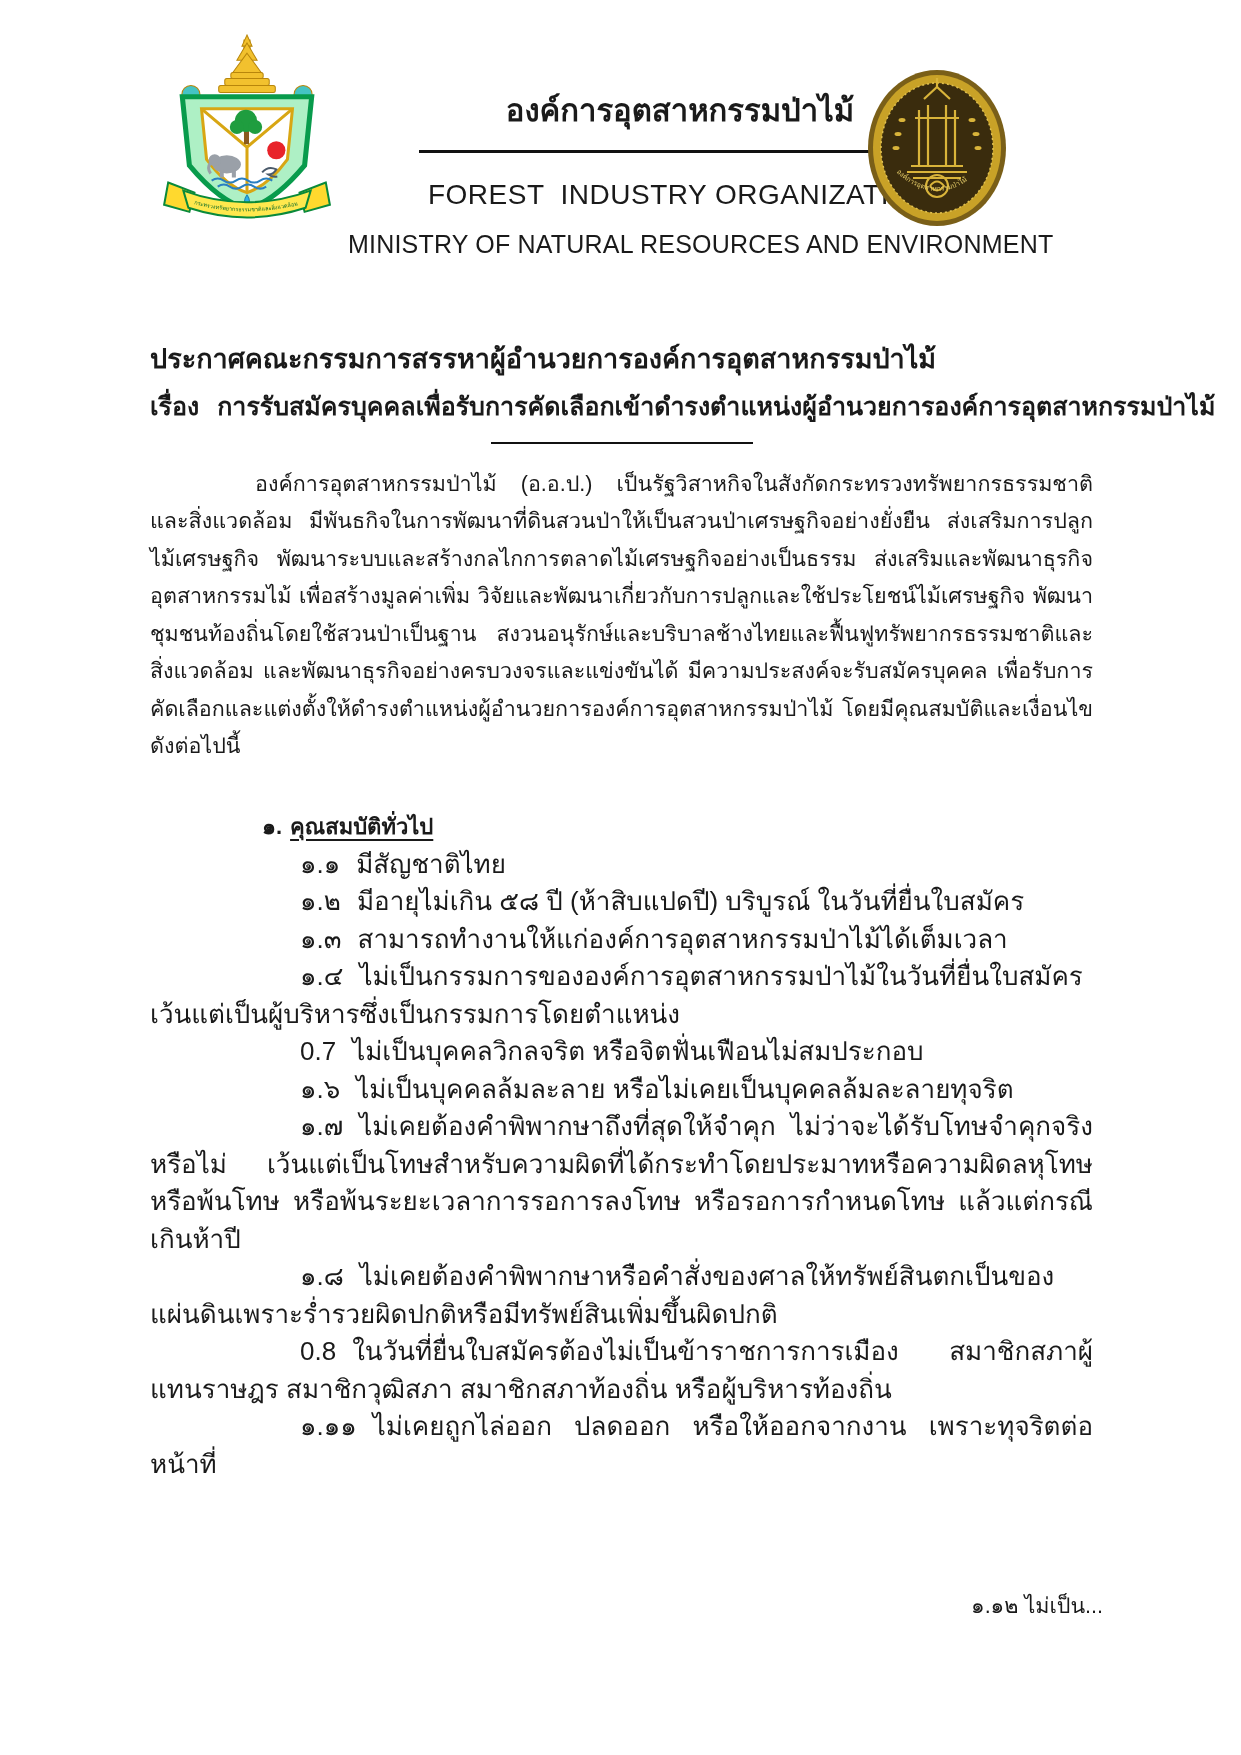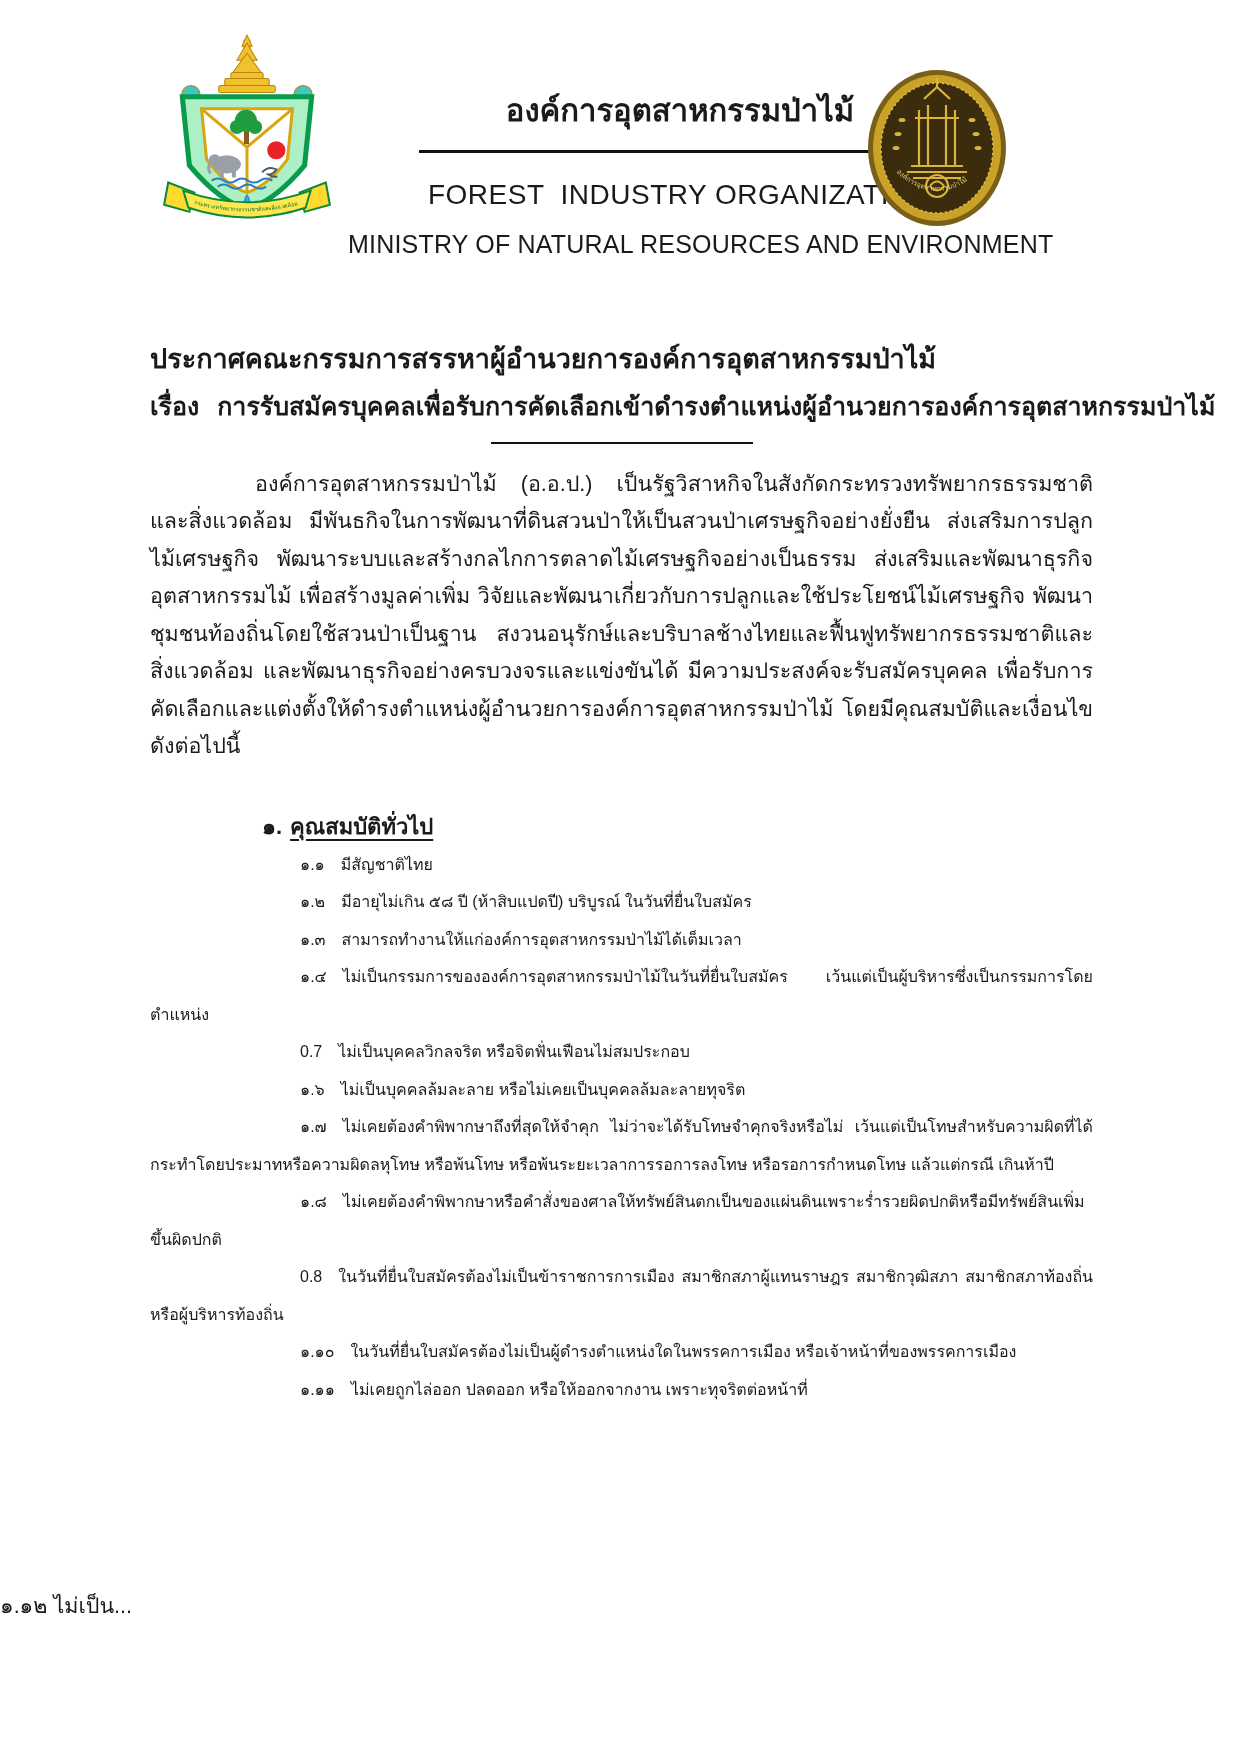--- a/index.html
+++ b/index.html
@@ -39,32 +39,32 @@
     text-align:justify;
     text-indent:105px;
   }
 
   .sec-heading { margin-top:42px; margin-left:112px; font-size:22px; font-weight:bold; line-height:38px; }
   .sec-heading .sec-num { margin-right:8px; }
   .sec-heading .sec-text { text-decoration:underline; text-underline-offset:5px; }
 
   .sec-items { margin-top:0; }
   .item {
-    font-size:16px;
+    font-size:26px;
     line-height:37.5px;
     text-align:justify;
     text-indent:150px;
   }
   .item-num { margin-right:16px; }
 
   .catchword {
     position:absolute;
     left:0; right:138px;
     top:1588px;
-    text-align:left;
+    text-align:right;
     font-size:21.5px;
   }
 </style>
 </head>
 <body>
 
 <div class="page">
 
   <div class="emblem">
     <svg viewBox="0 0 186 188" xmlns="http://www.w3.org/2000/svg">
@@ -185,21 +185,20 @@
     <div class="sec-items">
       <div class="item"><span class="item-num">๑.๑</span><span>มีสัญชาติไทย</span></div>
       <div class="item"><span class="item-num">๑.๒</span><span>มีอายุไม่เกิน ๕๘ ปี (ห้าสิบแปดปี) บริบูรณ์ ในวันที่ยื่นใบสมัคร</span></div>
       <div class="item"><span class="item-num">๑.๓</span><span>สามารถทำงานให้แก่องค์การอุตสาหกรรมป่าไม้ได้เต็มเวลา</span></div>
       <div class="item"><span class="item-num">๑.๔</span><span>ไม่เป็นกรรมการขององค์การอุตสาหกรรมป่าไม้ในวันที่ยื่นใบสมัคร เว้นแต่เป็นผู้บริหารซึ่งเป็นกรรมการโดยตำแหน่ง</span></div>
       <div class="item"><span class="item-num">0.7</span><span>ไม่เป็นบุคคลวิกลจริต หรือจิตฟั่นเฟือนไม่สมประกอบ</span></div>
       <div class="item"><span class="item-num">๑.๖</span><span>ไม่เป็นบุคคลล้มละลาย หรือไม่เคยเป็นบุคคลล้มละลายทุจริต</span></div>
       <div class="item"><span class="item-num">๑.๗</span><span>ไม่เคยต้องคำพิพากษาถึงที่สุดให้จำคุก ไม่ว่าจะได้รับโทษจำคุกจริงหรือไม่ เว้นแต่เป็นโทษสำหรับความผิดที่ได้กระทำโดยประมาทหรือความผิดลหุโทษ หรือพ้นโทษ หรือพ้นระยะเวลาการรอการลงโทษ หรือรอการกำหนดโทษ แล้วแต่กรณี เกินห้าปี</span></div>
       <div class="item"><span class="item-num">๑.๘</span><span>ไม่เคยต้องคำพิพากษาหรือคำสั่งของศาลให้ทรัพย์สินตกเป็นของแผ่นดินเพราะร่ำรวยผิดปกติหรือมีทรัพย์สินเพิ่มขึ้นผิดปกติ</span></div>
       <div class="item"><span class="item-num">0.8</span><span>ในวันที่ยื่นใบสมัครต้องไม่เป็นข้าราชการการเมือง สมาชิกสภาผู้แทนราษฎร สมาชิกวุฒิสภา สมาชิกสภาท้องถิ่น หรือผู้บริหารท้องถิ่น</span></div>
-      <div class="item"><span class="item-num">๑.๑๐</span><span>ในวันที่ยื่นใบสมัครต้องไม่เป็นผู้ดำรงตำแหน่งใดในพรรคการเมือง หรือเจ้าหน้าที่ของพรรคการเมือง</span></div>
       <div class="item"><span class="item-num">๑.๑๑</span><span>ไม่เคยถูกไล่ออก ปลดออก หรือให้ออกจากงาน เพราะทุจริตต่อหน้าที่</span></div>
     </div>
 
   </div>
 
   <div class="catchword">๑.๑๒ ไม่เป็น...</div>
 
 </div>
 
 </body></html>

